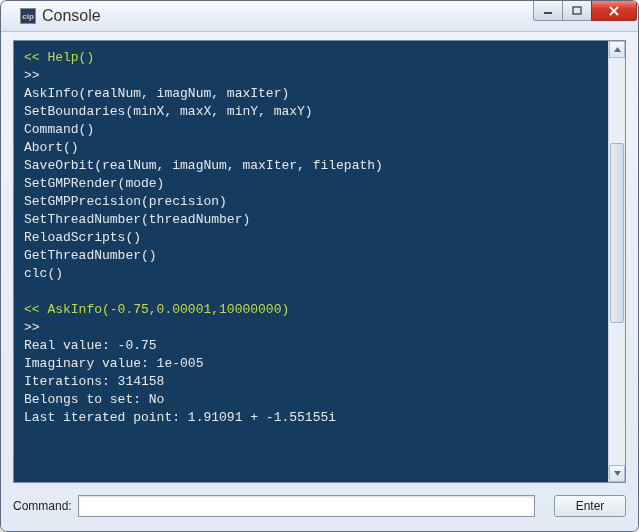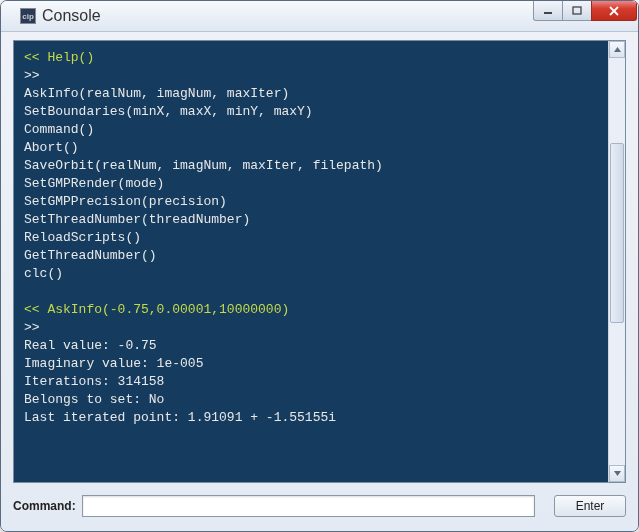--- a/index.html
+++ b/index.html
@@ -134,21 +134,20 @@
     }
     .bottom-row {
       height: 26px;
       display: flex;
       align-items: center;
       gap: 6px;
     }
     .cmd-label {
       font-size: 12px;
       color: #222;
-      font-weight: bold;
     }
     .cmd-input {
       flex: 1;
       height: 22px;
       border: 1px solid #8a97a8;
       background: #fff;
       font-family: inherit;
       font-size: 12px;
       padding: 0 4px;
       box-shadow: inset 0 1px 2px rgba(0,0,0,0.15);

